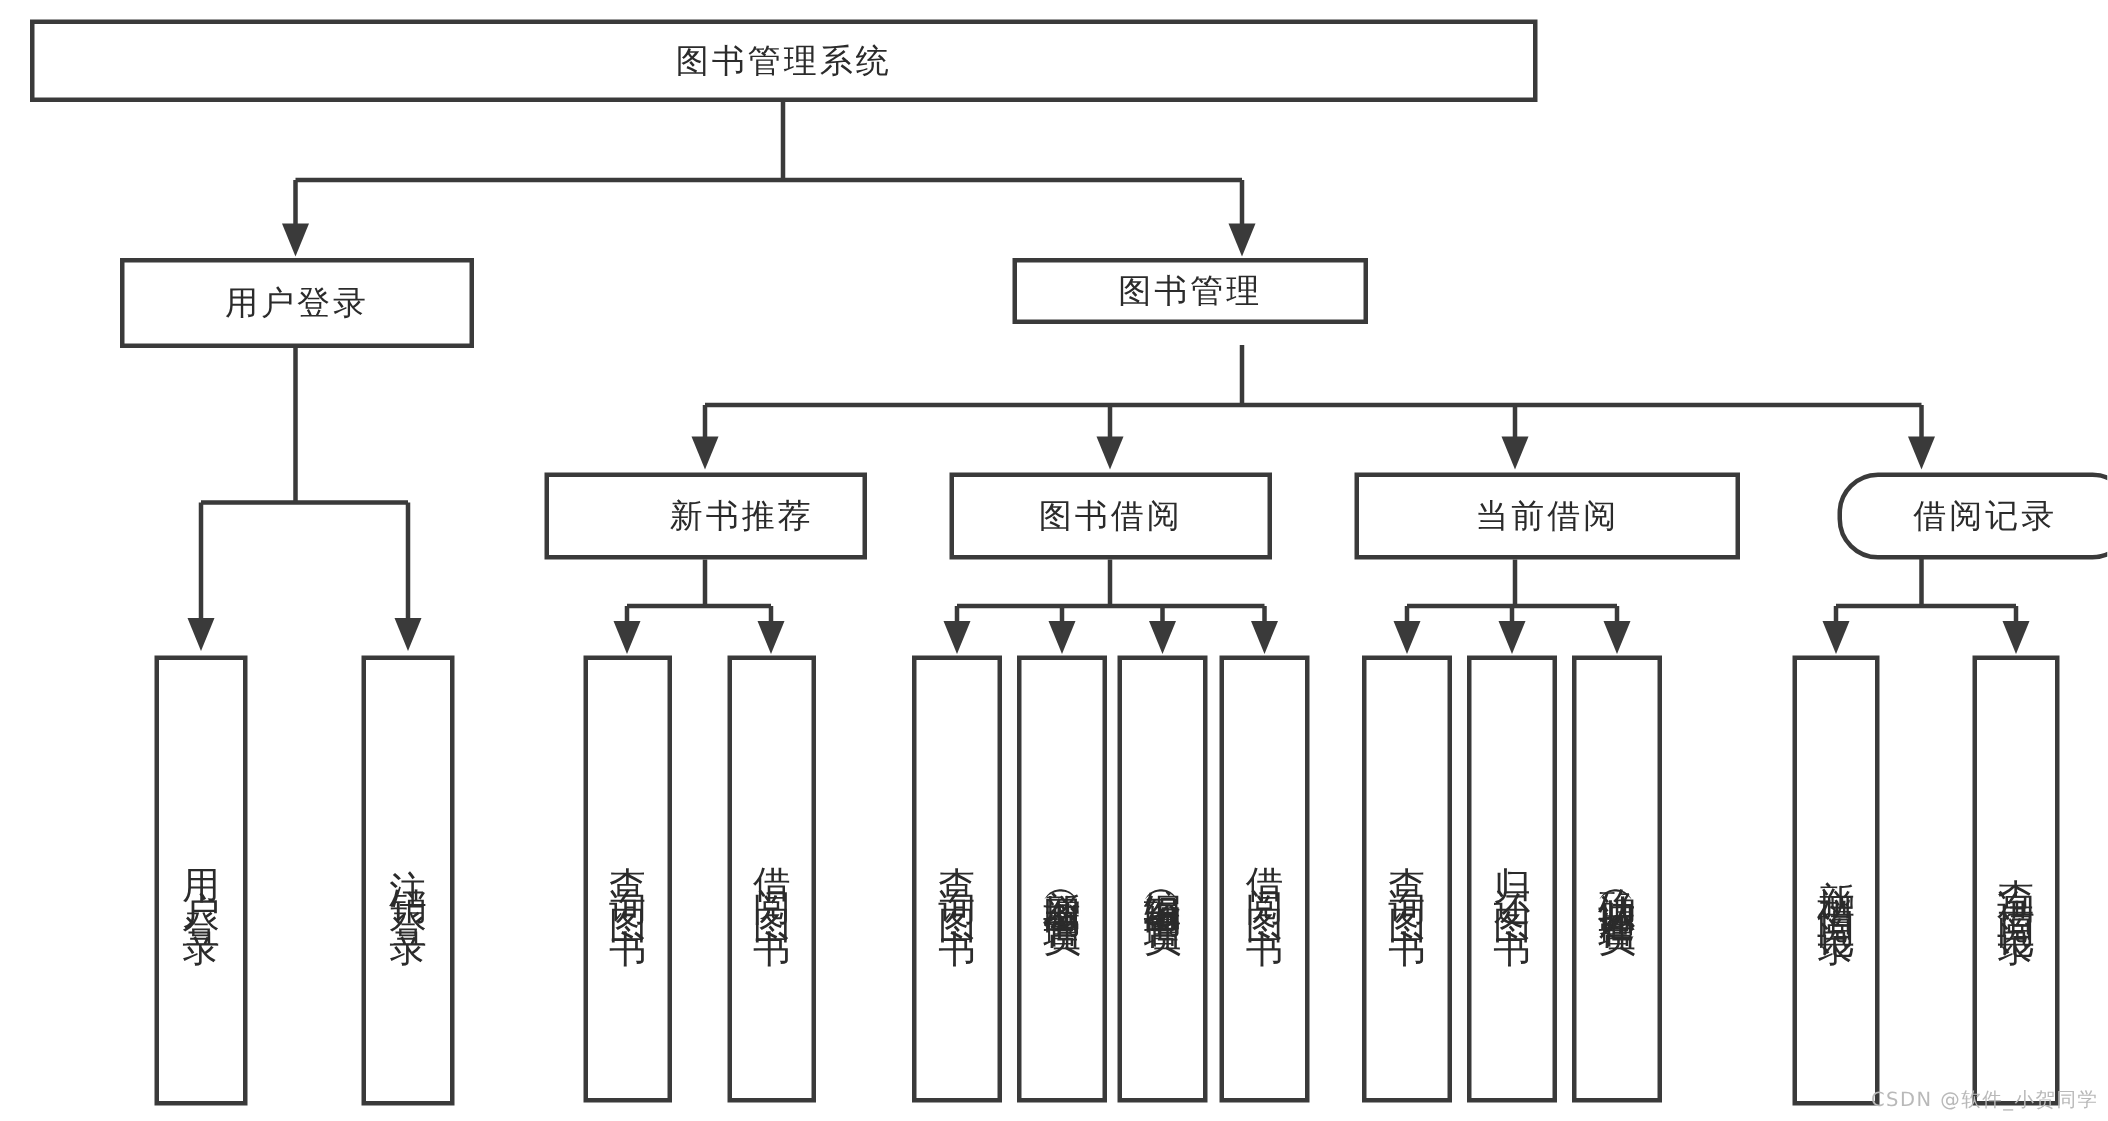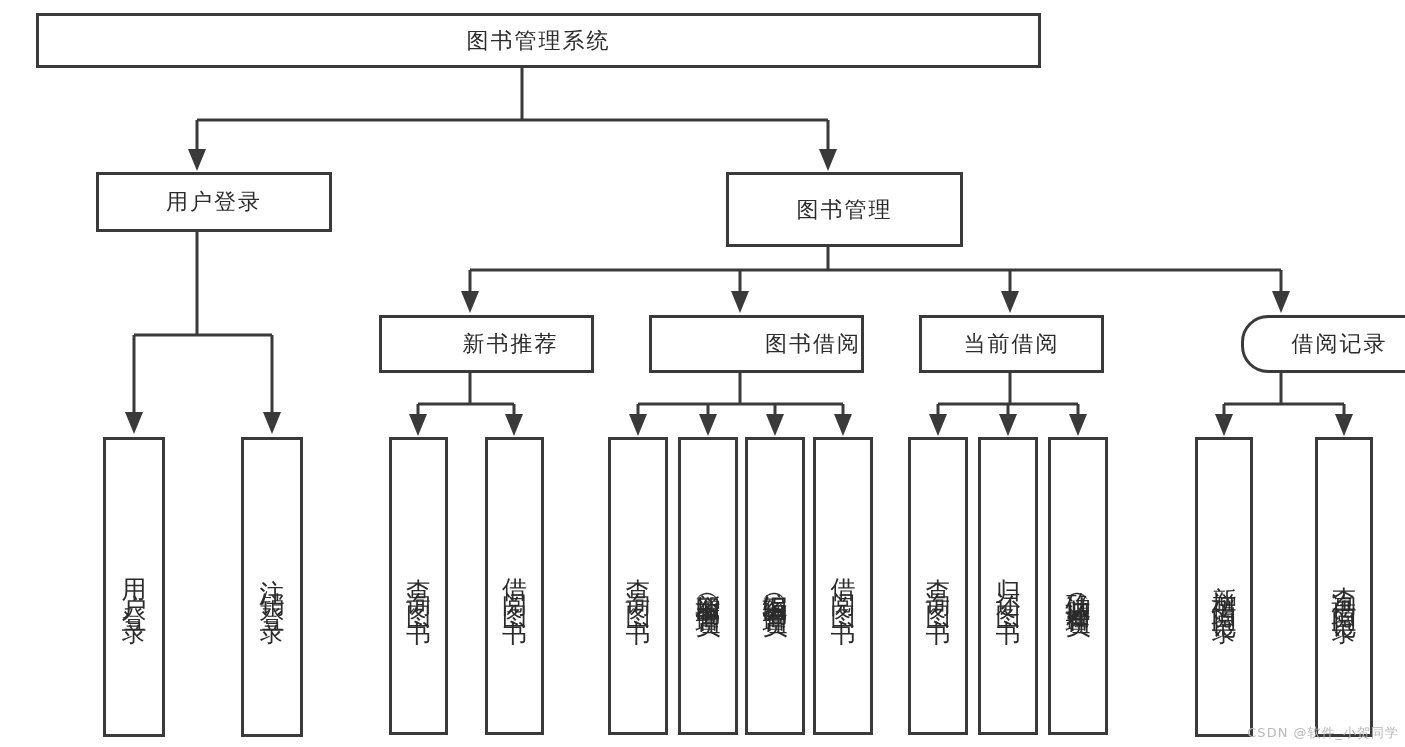--- a/index.html
+++ b/index.html
@@ -18,21 +18,20 @@
   .connectors path{stroke:currentColor;stroke-width:3;fill:none;}
   .connectors polygon{fill:currentColor;stroke:none;}
   .hbox{
     position:absolute;
     box-sizing:border-box;
     border:3px solid var(--line,#3a3a3a);
     background:#ffffff;
     display:flex;align-items:center;justify-content:center;
     font-size:22px;letter-spacing:2px;
     color:var(--text,#2b2b2b);
-    margin-left:16px;
   }
   .vbox{
     position:absolute;
     box-sizing:border-box;
     border:3px solid var(--line,#3a3a3a);
     background:#ffffff;
     display:flex;align-items:center;justify-content:center;
     color:var(--text,#2b2b2b);
   }
   .vbox span{
@@ -100,31 +99,31 @@
     </g>
   </svg>
 
   <div class="hbox" style="left:20px;top:13px;width:1005px;height:55px;">
     <span>图书管理系统</span>
   </div>
 
   <div class="hbox" style="left:80px;top:172px;width:236px;height:60px;">
     <span>用户登录</span>
   </div>
-  <div class="hbox" style="left:710px;top:172px;width:237px;height:75px;">
+  <div class="hbox" style="left:675px;top:172px;width:237px;height:44px;">
     <span>图书管理</span>
   </div>
 
   <div class="hbox" style="left:363px;top:315px;width:215px;height:58px;padding-left:48px;">
     <span>新书推荐</span>
   </div>
-  <div class="hbox" style="left:633px;top:315px;width:215px;height:58px;justify-content:flex-end;">
+  <div class="hbox" style="left:633px;top:315px;width:215px;height:58px;">
     <span>图书借阅</span>
   </div>
-  <div class="hbox" style="left:903px;top:315px;width:185px;height:58px;">
+  <div class="hbox" style="left:903px;top:315px;width:257px;height:58px;">
     <span>当前借阅</span>
   </div>
   <div class="hbox" style="left:1225px;top:315px;width:197px;height:58px;border-radius:27px;">
     <span>借阅记录</span>
   </div>
 
   <div class="vbox ls-lg" style="left:103px;top:437px;width:62px;height:300px;">
     <span>用户登录</span>
   </div>
   <div class="vbox ls-lg" style="left:241px;top:437px;width:62px;height:300px;">

